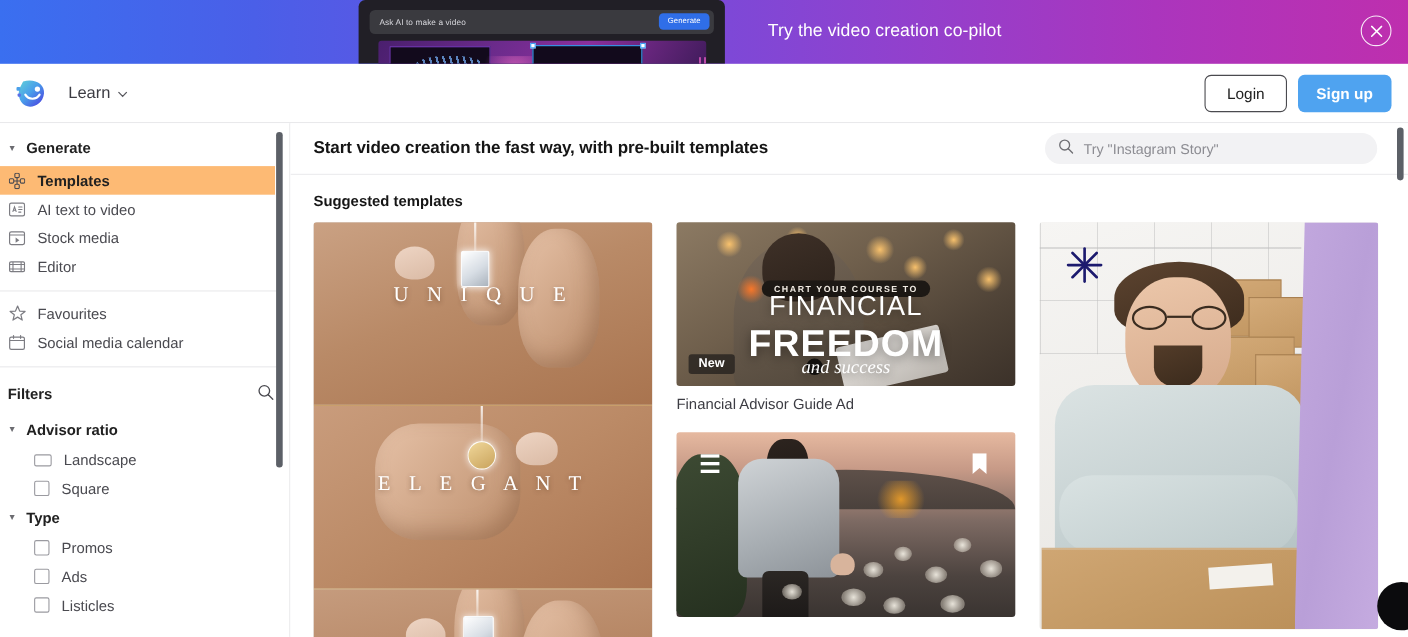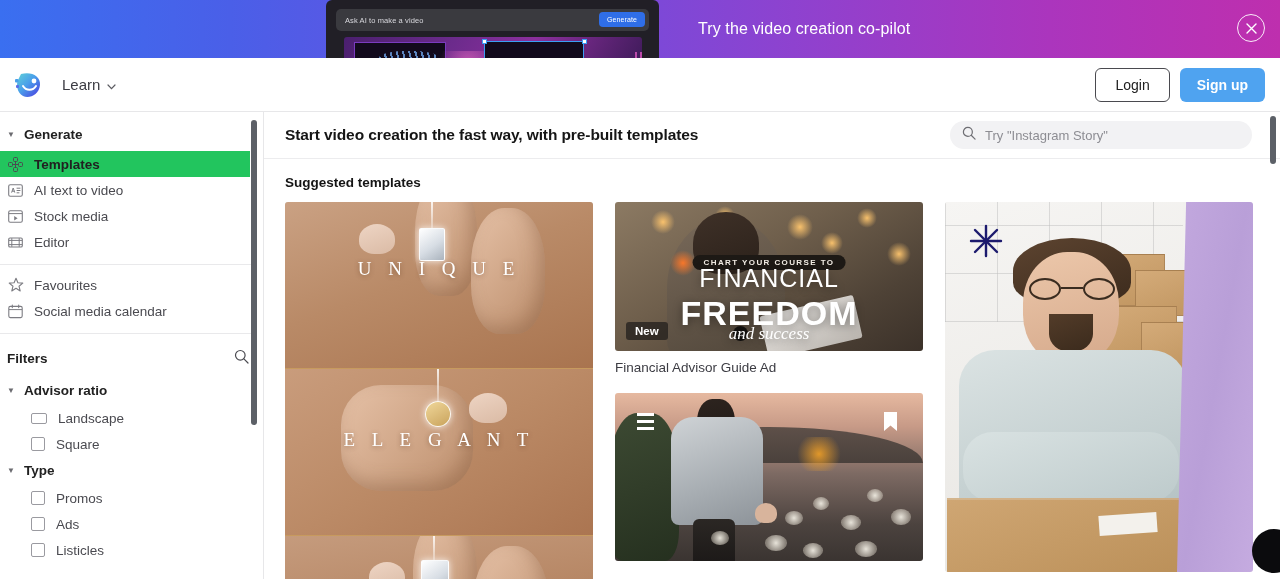--- a/index.html
+++ b/index.html
@@ -145,21 +145,21 @@
   }
   .caret { font-size: 8px; color: #6b6b70; line-height: 1; }
   .sb-item {
     display: flex; align-items: center; gap: 10px;
     height: 26px; padding-left: 7px; margin-bottom: 0;
     font-size: 13.5px; color: #4a4a50; cursor: pointer;
   }
   .sb-item + .sb-item { margin-top: 0; }
   .sb-list .sb-item { height: 26px; }
   .sb-item.active {
-    background: #22c55e; color: #212121; font-weight: bold;
+    background: #fdba74; color: #212121; font-weight: bold;
     width: 250px; border-radius: 0;
   }
   .sb-icon { width: 17px; height: 17px; flex: none; display: flex; align-items: center; justify-content: center; }
   .sb-icon svg { display: block; }
   .sb-divider { height: 1px; background: #e9e9eb; width: 254px; margin: 9px 0 7px 0; }
   .filters-head {
     display: flex; align-items: center;
     padding: 8px 14px 10px 7px;
     font-size: 13.5px; font-weight: bold; color: #212121;
   }

